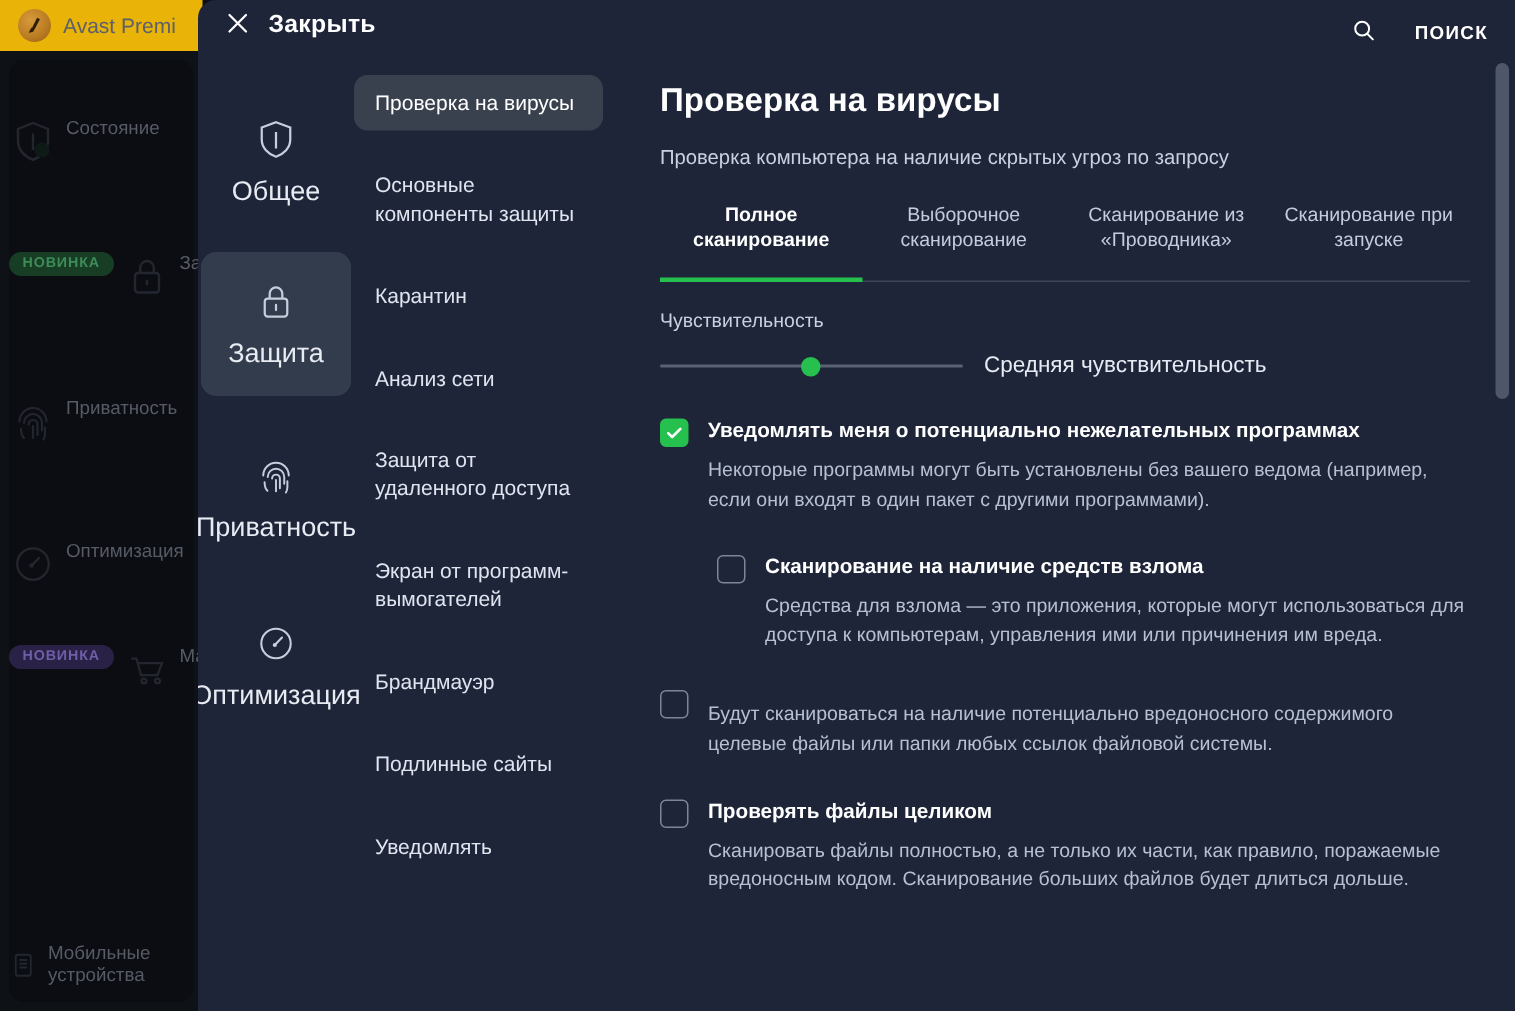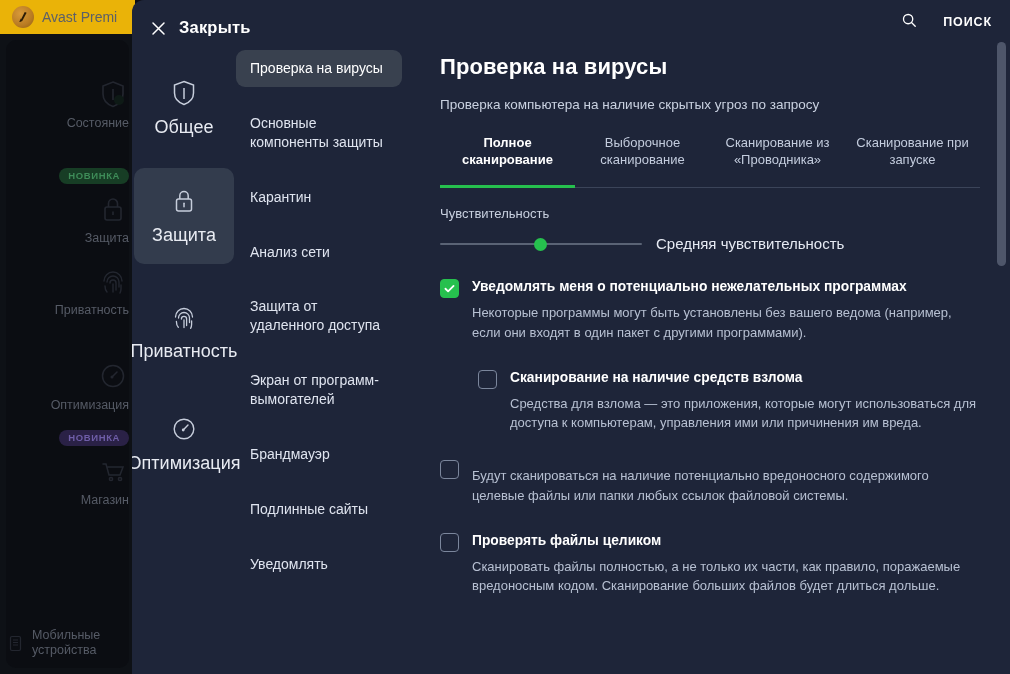--- a/index.html
+++ b/index.html
@@ -31,21 +31,21 @@
   #bg-logo svg { display:block; }
   #bg-title {
     color: #5c6068; font-size: 14px; white-space: nowrap; overflow: hidden;
   }
   #bg-rail {
     position: absolute; left: 6px; top: 40px; width: 123px; height: 628px;
     background: #0b0d12; border-radius: 10px;
   }
   .rail-item {
     position: absolute; left: 0; width: 123px;
-    display: flex; flex-direction: column; align-items: flex-end; gap: 6px;
+    display: flex; flex-direction: row; align-items: flex-start; gap: 6px;
   }
   .rail-icon { width: 32px; height: 32px; opacity: .38; }
   .rail-icon svg { display: block; width: 32px; height: 32px; }
   .rail-label { font-size: 12.5px; color: #565b66; text-align: center; line-height: 1.18; }
   .rail-badge {
     font-size: 9.5px; font-weight: bold; letter-spacing: .6px;
     padding: 2px 9px 3px; border-radius: 9px; color: #cfe8d6;
     margin-bottom: 3px;
   }
   .badge-green { background: #173d25; color: #3e8c58; }
@@ -65,21 +65,21 @@
     border-top-left-radius: 12px;
     overflow: hidden;
   }
 
   
   #dlg-header {
     position: absolute; left: 0; top: 0; width: 878px; height: 44px;
   }
   #close-btn {
     position: absolute; left: 8px; top: 7px; height: 30px;
-    display: flex; align-items: flex-end; gap: 12px; padding: 0 10px;
+    display: flex; align-items: flex-start; gap: 12px; padding: 0 10px;
     cursor: pointer; border-radius: 5px;
   }
   #close-x { width: 17px; height: 17px; display: block; }
   #close-label { color: #ffffff; font-size: 16.5px; font-weight: bold; letter-spacing: .2px; }
   #search-btn {
     position: absolute; right: 18px; top: 9px; height: 26px;
     display: flex; align-items: center; gap: 26px; cursor: pointer; text-align: right;
   }
   #search-label { color: #ffffff; font-size: 12.5px; font-weight: bold; letter-spacing: .9px; }
 

